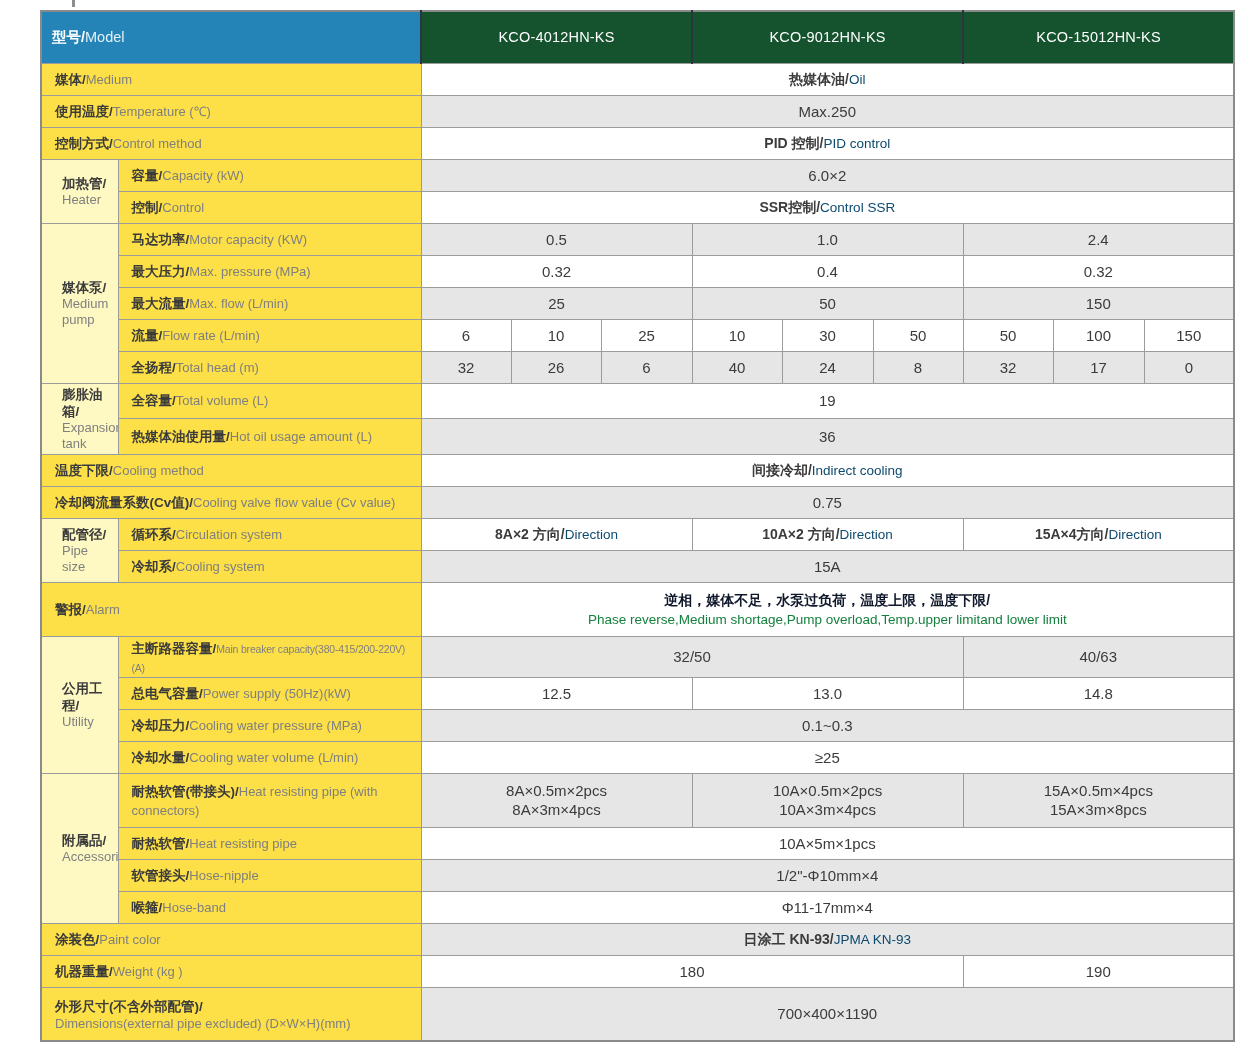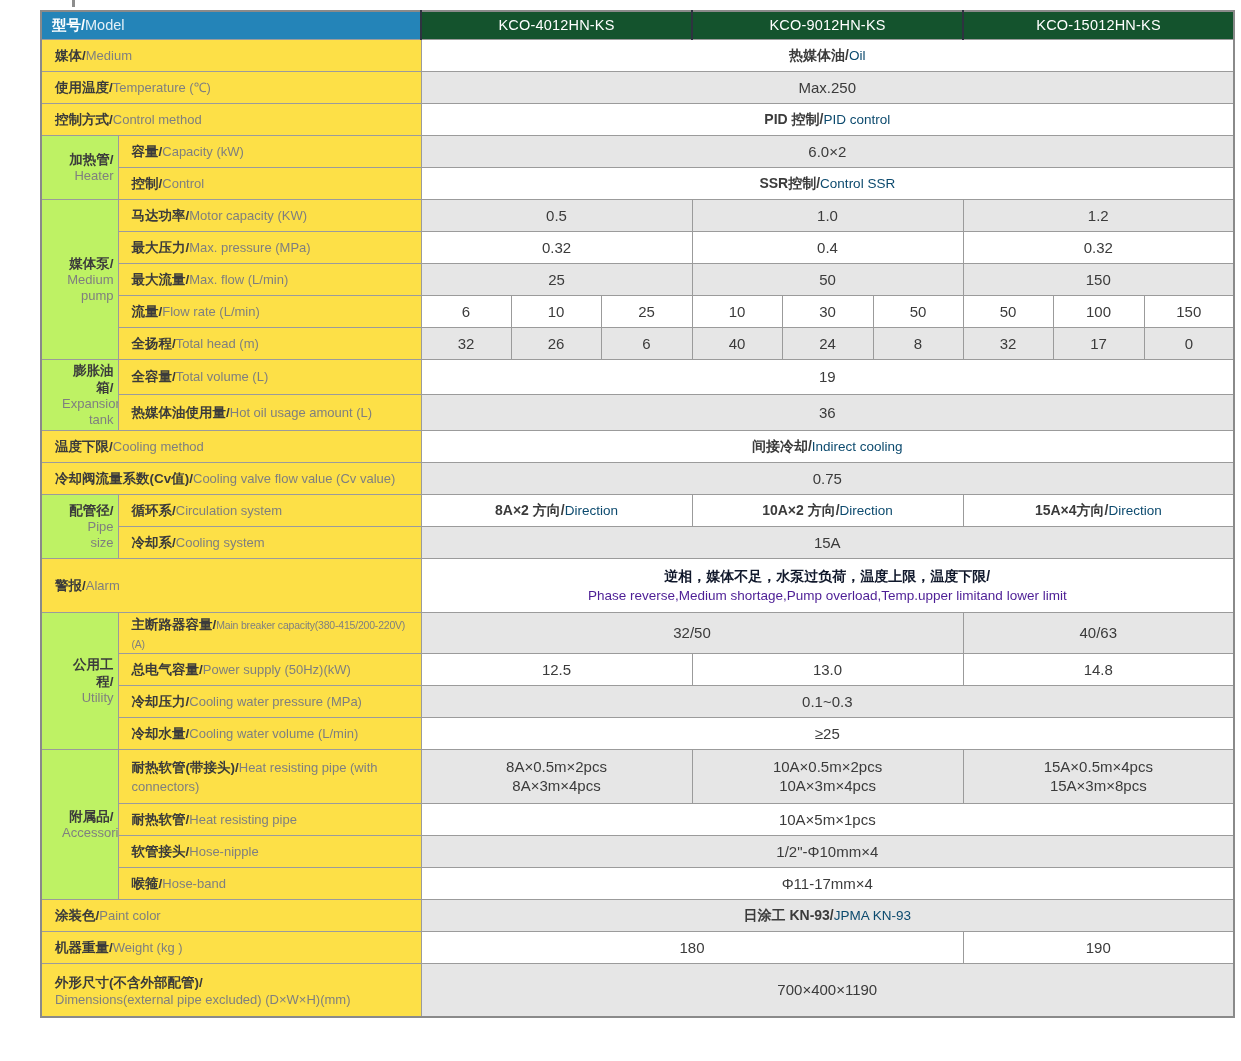--- a/index.html
+++ b/index.html
@@ -5,41 +5,41 @@
   html,body{margin:0;padding:0;background:#ffffff;font-family:"Liberation Sans",sans-serif;}
   .page{position:relative;width:1241px;height:1061px;background:#fff;overflow:hidden;}
   .artifact{position:absolute;left:72px;top:0;width:3px;height:7px;background:#8d8d8d;}
   table.spec{
     position:absolute;left:40px;top:10px;width:1192px;
     border-collapse:collapse;table-layout:fixed;
     border:2px solid #8a8a8a;
   }
   td,th{border:1px solid #9b9b9b;vertical-align:middle;text-align:center;
         font-size:15px;color:#3b3b3b;font-weight:400;padding:2px 3px;background:#fff;overflow:hidden;}
-  tr.hd{height:28px;}
+  tr.hd{height:52px;}
   tr.s{height:32px;}
   tr.t2{height:54px;}
   th.hlab{background:#2484b8;text-align:left;padding-left:10px;font-size:14.5px;}
   th.model{background:#14532d;color:#fff;font-weight:400;font-size:14.5px;border-left:2px solid #2e3340;letter-spacing:.2px;}
   .hzh{color:#ffffff;font-weight:700;}
   .hen{color:rgba(255,255,255,.88);font-weight:400;}
   td.lab{background:#fde047;text-align:left;padding-left:13px;padding-right:6px;}
-  td.glab{background:#bef264;text-align:right;padding-left:20px;padding-right:4px;line-height:16px;}
+  td.glab{background:#fef9c3;text-align:left;padding-left:20px;padding-right:4px;line-height:16px;}
   td.gray{background:#e6e6e6;margin-left:47px;}
   .zh{color:#3b3b3b;font-weight:700;font-size:13.5px;}
   .en{color:#7f7f7f;font-weight:400;font-size:13px;}
   .ensm{color:#7f7f7f;font-weight:400;font-size:10.5px;letter-spacing:-.2px;}
   .benb{display:block;}
   .vzh{color:#3b3b3b;font-weight:700;font-size:14px;}
   .ven{color:#0c4a6e;font-weight:400;font-size:13.5px;}
   .vnum{color:#3b3b3b;font-size:15px;}
   td.dl{border-left:1px dashed #b0b0b0;}
   .l2{display:block;line-height:19px;}
   .alzh{display:block;color:#0f172a;font-weight:700;font-size:14px;line-height:20px;}
-  .alen{display:block;color:#4c1d95;font-weight:400;font-size:13.5px;line-height:19px;}
+  .alen{display:block;color:#15803d;font-weight:400;font-size:13.5px;line-height:19px;}
 </style>
 </head>
 <body>
 
 <div class="page">
   <div class="artifact"></div>
 
   <table class="spec">
     <colgroup>
       <col style="width:77px">
@@ -111,21 +111,21 @@
 
     <tr class="s">
       <td class="glab" rowspan="5">
         <span class="zh">媒体泵/</span><span class="en benb">Medium pump</span>
       </td>
       <td class="lab">
         <span class="zh">马达功率/</span><span class="en">Motor capacity (KW)</span>
       </td>
       <td class="gray vnum" colspan="3">0.5</td>
       <td class="gray vnum" colspan="3">1.0</td>
-      <td class="gray vnum" colspan="3">1.2</td>
+      <td class="gray vnum" colspan="3">2.4</td>
     </tr>
 
     <tr class="s">
       <td class="lab">
         <span class="zh">最大压力/</span><span class="en">Max. pressure (MPa)</span>
       </td>
       <td class="vnum" colspan="3">0.32</td>
       <td class="vnum" colspan="3">0.4</td>
       <td class="vnum" colspan="3">0.32</td>
     </tr>

